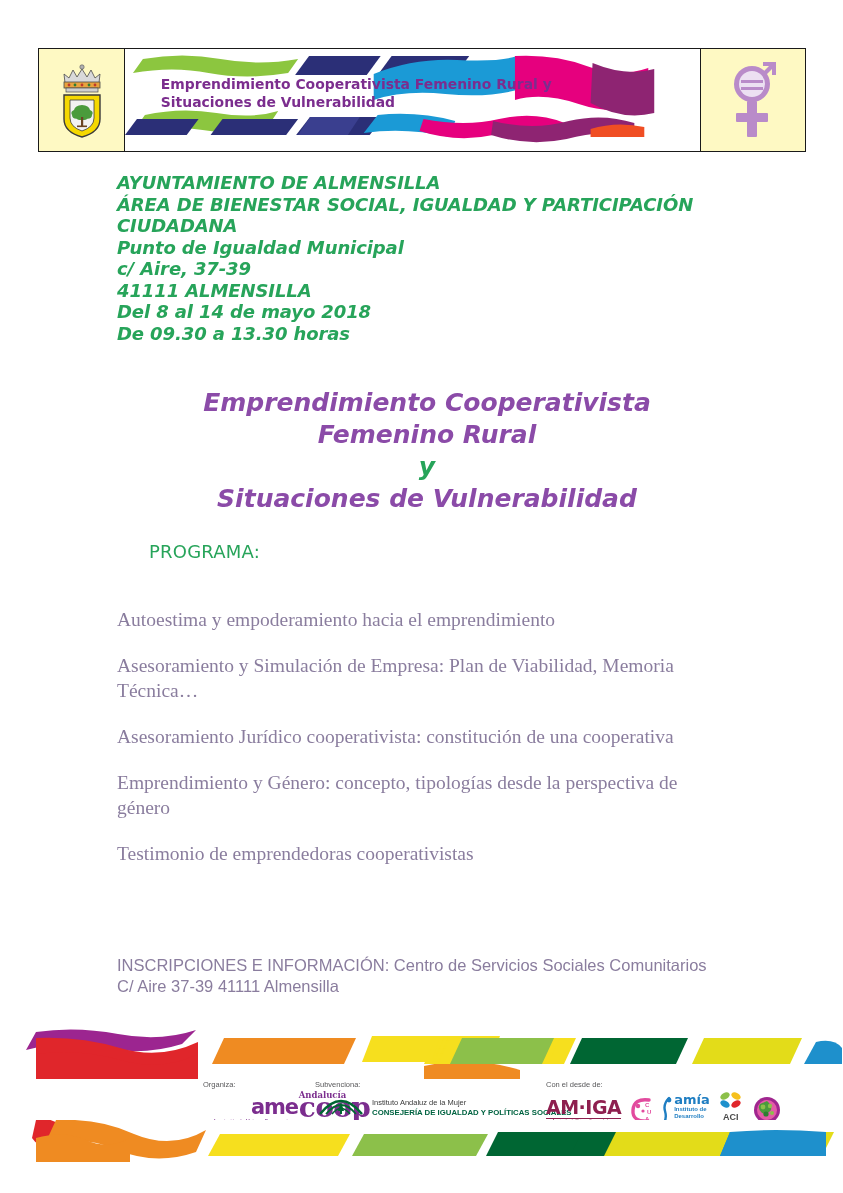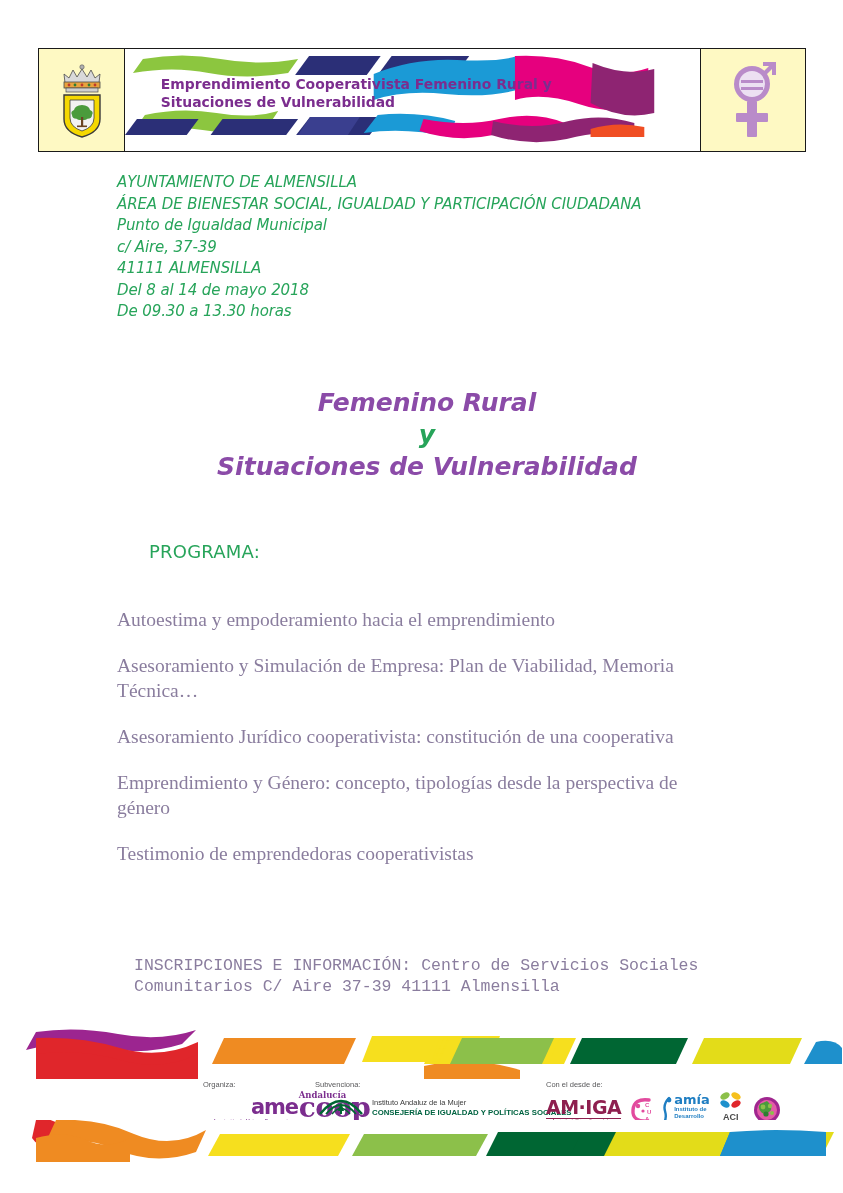--- a/index.html
+++ b/index.html
@@ -69,22 +69,22 @@
   }
 
   
   #address-block {
     position: absolute;
     left: 117px;
     top: 172px;
     width: 600px;
     font-family: "DejaVu Sans", sans-serif;
     font-style: italic;
-    font-weight: normal;
-    font-size: 15px;
+    font-weight: bold;
+    font-size: 18px;
     line-height: 21.5px;
     color: #27a45a;
     letter-spacing: -0.1px;
   }
   #address-block .addr-line { white-space: pre-wrap; }
 
   
   #main-title {
     position: absolute;
     left: 117px;
@@ -121,24 +121,24 @@
     font-family: "Liberation Serif", serif;
     font-size: 19.5px;
     line-height: 25px;
     color: #8a7d9e;
   }
   #program-list .program-item { margin-bottom: 21px; }
 
   
   #info-block {
     position: absolute;
-    left: 134px;
+    left: 117px;
     top: 955px;
     width: 610px;
-    font-family: Liberation Mono, monospace;
+    font-family: Liberation Sans, sans-serif;
     font-size: 16.5px;
     line-height: 21px;
     color: #8a7d9e;
   }
 
   
   #footer {
     position: absolute;
     left: 0;
     top: 1024px;
@@ -382,20 +382,21 @@
     <div class="addr-line">AYUNTAMIENTO DE ALMENSILLA</div>
     <div class="addr-line">ÁREA DE BIENESTAR SOCIAL, IGUALDAD Y PARTICIPACIÓN CIUDADANA</div>
     <div class="addr-line">Punto de Igualdad Municipal</div>
     <div class="addr-line">c/ Aire, 37-39</div>
     <div class="addr-line">41111 ALMENSILLA</div>
     <div class="addr-line">Del 8 al 14 de mayo 2018</div>
     <div class="addr-line">De 09.30 a 13.30 horas</div>
   </div>
 
   <div id="main-title">
+    <div>Emprendimiento Cooperativista</div>
     <div>Femenino Rural</div>
     <div class="tl-y">y</div>
     <div>Situaciones de Vulnerabilidad</div>
   </div>
 
   <div id="programa-label">PROGRAMA:</div>
 
   <div id="program-list">
     <div class="program-item">Autoestima y empoderamiento hacia el emprendimiento</div>
     <div class="program-item">Asesoramiento y Simulación de Empresa: Plan de Viabilidad, Memoria Técnica…</div>

